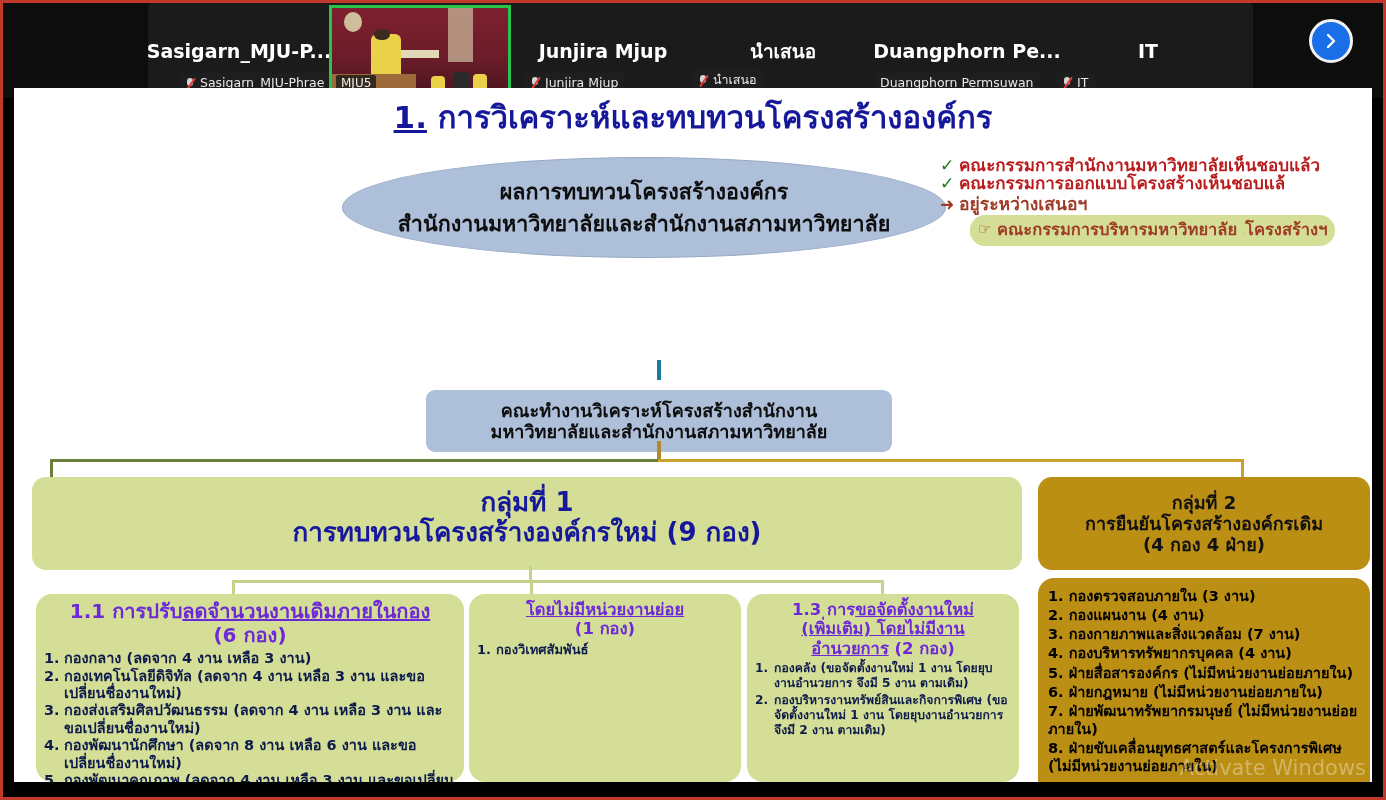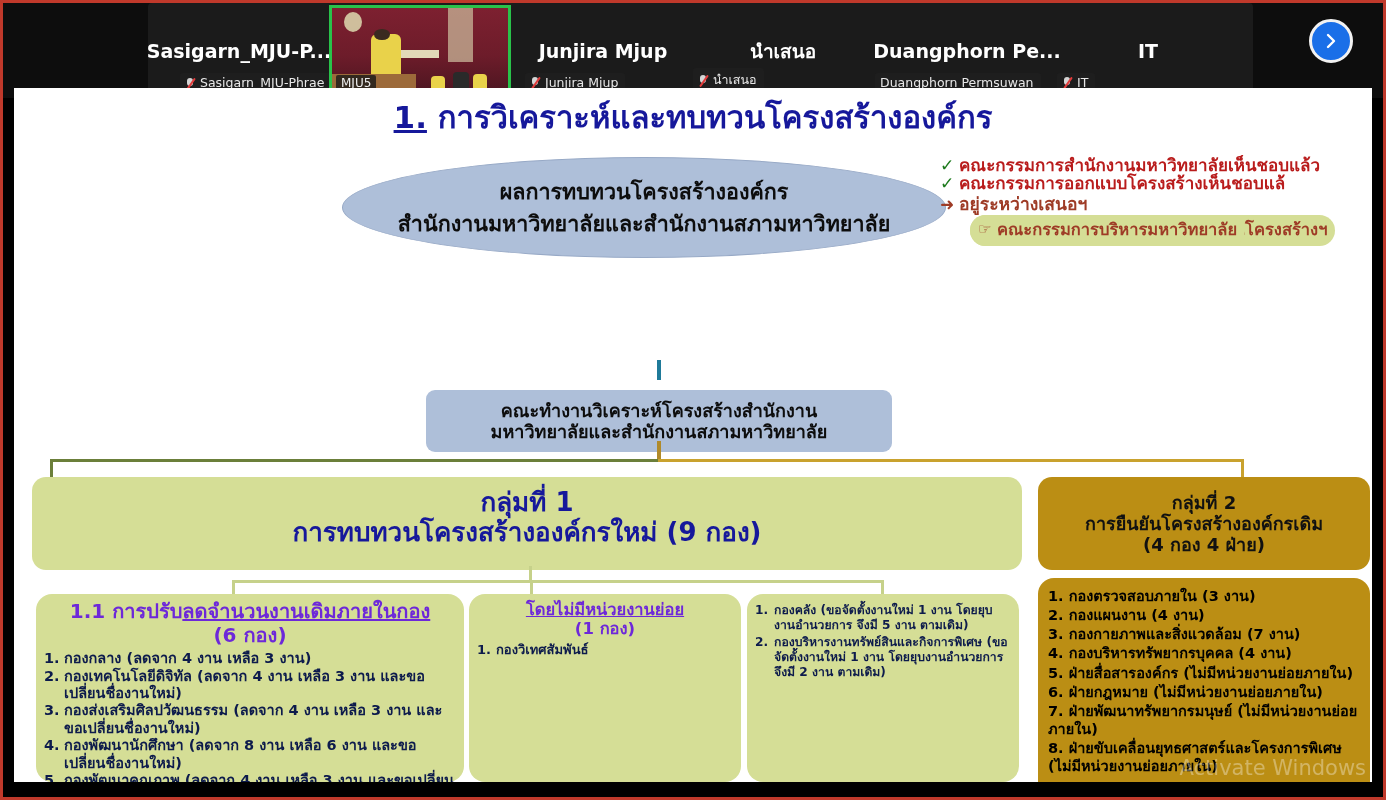--- a/index.html
+++ b/index.html
@@ -420,20 +420,25 @@
       </div>
       <div class="sub-list">
         <div class="li">
             <span class="n">1.</span>
             <span class="t">กองวิเทศสัมพันธ์</span>
           </div>
       </div>
     </div>
 
     <div class="sub sub13">
+      <div class="sub-head">
+        <div><span>1.3 การ</span><span class="u">ขอจัดตั้งงานใหม่</span></div>
+        <div class="u">(เพิ่มเติม) โดยไม่มีงาน</div>
+        <div><span class="u">อำนวยการ</span><span> (2 กอง)</span></div>
+      </div>
       <div class="sub-list">
         <div class="li">
             <span class="n">1.</span>
             <span class="t">กองคลัง (ขอจัดตั้งงานใหม่ 1 งาน โดยยุบงานอำนวยการ จึงมี 5 งาน ตามเดิม)</span>
           </div>
         <div class="li">
             <span class="n">2.</span>
             <span class="t">กองบริหารงานทรัพย์สินและกิจการพิเศษ (ขอจัดตั้งงานใหม่   1 งาน โดยยุบงานอำนวยการ  จึงมี 2 งาน ตามเดิม)</span>
           </div>
       </div>

